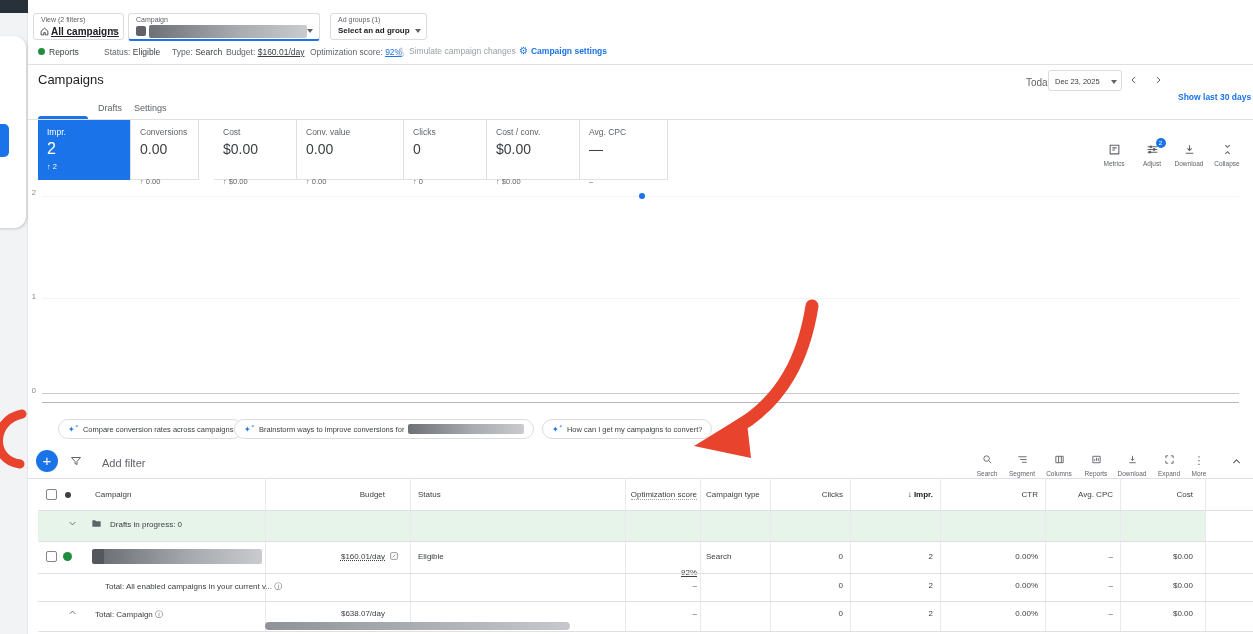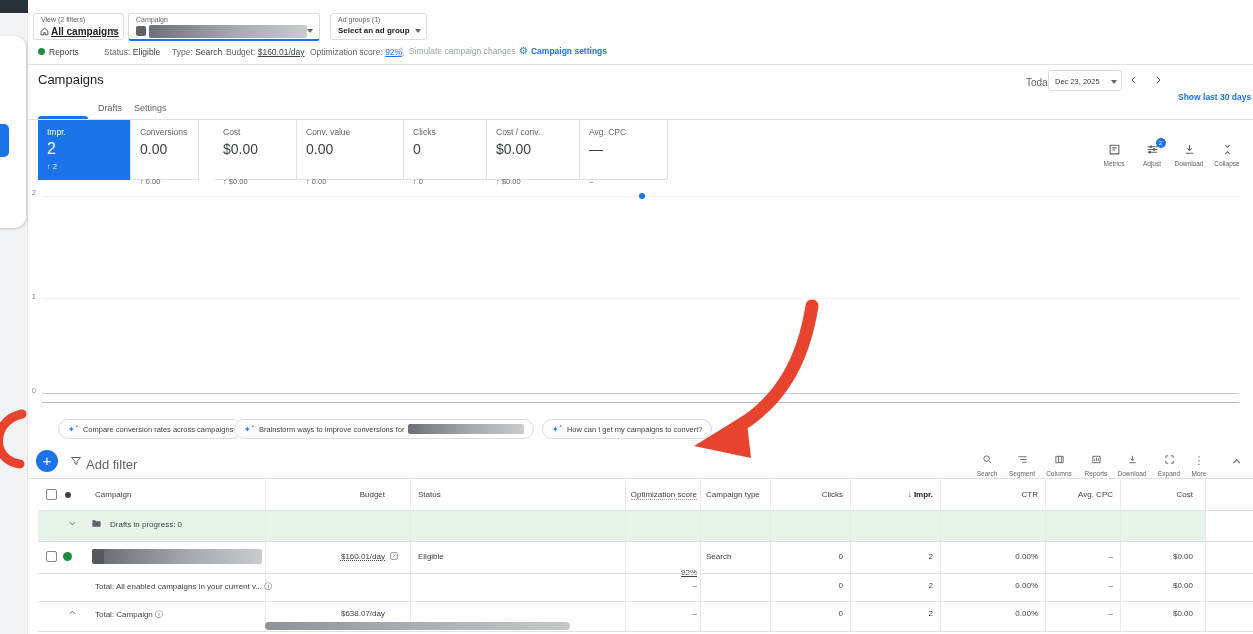--- a/index.html
+++ b/index.html
@@ -209,21 +209,21 @@
   </div>
 
   <div class="abs" style="left:36px;top:450px;width:22px;height:22px;border-radius:50%;background:#1a73e8;color:#fff;font-size:15px;line-height:21px;text-align:center;">
     <span>+</span>
   </div>
   <span class="abs" style="left:70px;top:455px;">
     <svg width="12" height="12" viewBox="0 0 24 24">
         <path d="M3 5h18l-7 8v6l-4-2v-4L3 5z" fill="none" stroke="#5f6368" stroke-width="2"></path>
       </svg>
   </span>
-  <div class="t gray" style="left:86px;top:457px;font-size:13px;">Add filter</div>
+  <div class="t gray" style="left:102px;top:457px;font-size:11px;">Add filter</div>
 
   <div class="tool" style="left:972px;top:450px;width:30px;">
     <span class="icn"><svg width="11" height="11" viewBox="0 0 24 24" style="margin:0 auto;">
           <circle cx="10" cy="10" r="6" fill="none" stroke="#5f6368" stroke-width="2"></circle>
           <path d="M15 15l5 5" stroke="#5f6368" stroke-width="2"></path>
         </svg></span>
     <div class="lbl">Search</div>
   </div>
   <div class="tool" style="left:1007px;top:450px;width:30px;">
     <span class="icn"><svg width="11" height="11" viewBox="0 0 24 24" style="margin:0 auto;">
@@ -322,21 +322,21 @@
   <div class="cell" style="left:418px;top:552px;">Eligible</div>
   <div class="cell blue link-ul" style="right:556px;top:552px;">92%</div>
   <div class="cell" style="left:706px;top:552px;">Search</div>
   <div class="cell" style="right:410px;top:552px;">0</div>
   <div class="cell" style="right:320px;top:552px;">2</div>
   <div class="cell" style="right:215px;top:552px;">0.00%</div>
   <div class="cell" style="right:140px;top:552px;">–</div>
   <div class="cell" style="right:60px;top:552px;">$0.00</div>
   <div class="hline" style="top:573px;left:38px;"></div>
 
-  <div class="cell" style="left:95px;top:581px;">
+  <div class="cell" style="left:105px;top:581px;">
     <span>Total: All enabled campaigns in your current v...</span>
     <span class="gray" style="font-size:8px;">ⓘ</span>
   </div>
   <div class="cell" style="right:556px;top:581px;">–</div>
   <div class="cell" style="right:410px;top:581px;">0</div>
   <div class="cell" style="right:320px;top:581px;">2</div>
   <div class="cell" style="right:215px;top:581px;">0.00%</div>
   <div class="cell" style="right:140px;top:581px;">–</div>
   <div class="cell" style="right:60px;top:581px;">$0.00</div>
   <div class="hline" style="top:601px;left:38px;"></div>

